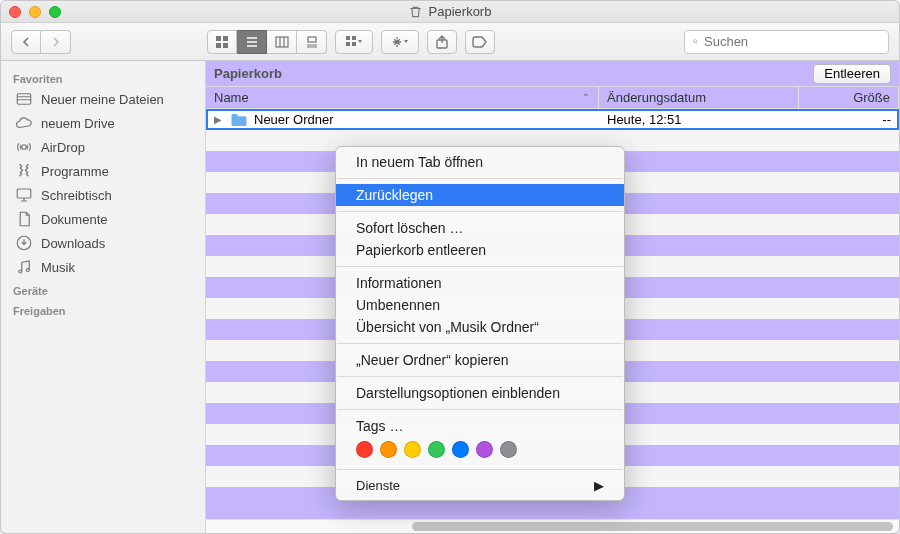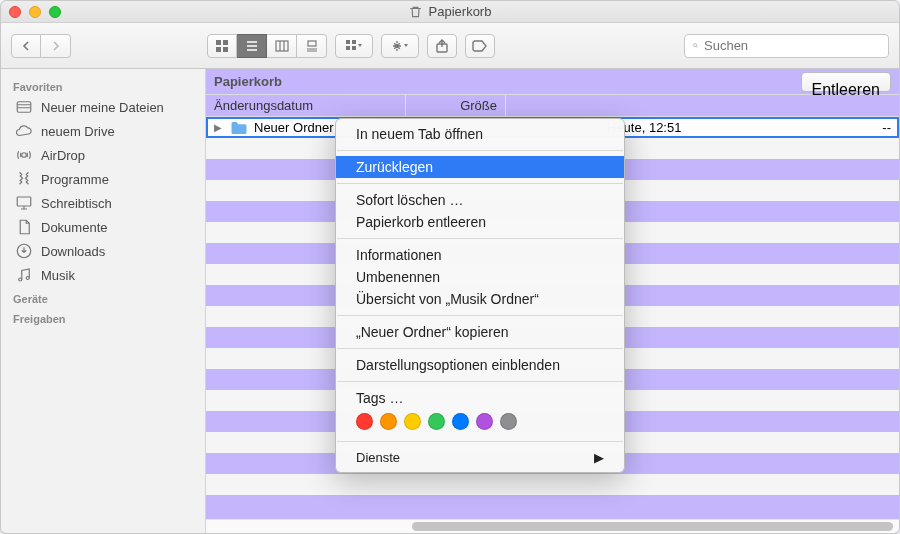--- a/index.html
+++ b/index.html
@@ -5,56 +5,56 @@
 *{box-sizing:border-box;margin:0;padding:0;font-family:-apple-system,"Helvetica Neue",Arial,sans-serif;font-size:13px;-webkit-font-smoothing:antialiased}
 body{background:#fff}
 .window{width:900px;height:534px;background:#c4b5fd;border:1px solid #c8c8c8;border-radius:6px;overflow:hidden;display:flex;flex-direction:column;box-shadow:0 20px 60px rgba(0,0,0,.25)}
 .titlebar{height:22px;background:linear-gradient(#ededed,#e2e2e2);border-bottom:1px solid #d0d0d0;display:flex;align-items:center;position:relative;padding:0 8px}
 .traffic{display:flex;gap:8px;align-items:center}
 .dot{width:12px;height:12px;border-radius:50%}
 .dot.red{background:#ff5f56;border:1px solid #e0443e}
 .dot.yellow{background:#ffbd2e;border:1px solid #dea123}
 .dot.green{background:#27c93f;border:1px solid #1aab29}
 .title-center{position:absolute;left:50%;transform:translateX(-50%);display:flex;align-items:center;gap:6px;color:#4a4a4a;font-size:13px}
-.toolbar{height:46px;background:linear-gradient(#f7f7f7,#ececec);border-bottom:1px solid #c8c8c8;display:flex;align-items:center;padding:0 10px;gap:8px}
+.toolbar{height:38px;background:linear-gradient(#f7f7f7,#ececec);border-bottom:1px solid #c8c8c8;display:flex;align-items:center;padding:0 10px;gap:8px}
 .tb-group{display:flex}
 .tb-btn{height:24px;min-width:30px;background:linear-gradient(#fdfdfd,#f1f1f1);border:1px solid #c4c4c4;display:flex;align-items:center;justify-content:center;color:#555}
 .tb-btn:first-child{border-radius:4px 0 0 4px}
 .tb-btn:last-child{border-radius:0 4px 4px 0}
 .tb-btn:only-child{border-radius:4px}
 .tb-btn+.tb-btn{border-left:none}
 .tb-btn.active{background:#7a7a7a;color:#fff;border-color:#666}
 .tb-btn.wide{min-width:38px}
 .tb-spacer{flex:1}
 .search-field{display:flex;align-items:center;width:205px;height:24px;background:#fff;border:1px solid #c8c8c8;border-radius:4px;padding:0 8px;color:#999}
 .search-field input{border:none;outline:none;flex:1;background:transparent;font-size:13px}
 .body{flex:1;display:flex;min-height:0}
 .sidebar{width:205px;background:#f2f2f2;border-right:1px solid #d4d4d4;padding:6px 0;overflow:auto}
 .sb-section{color:#8a8a8a;font-size:11px;font-weight:600;padding:6px 12px 2px}
 .sb-item{display:flex;align-items:center;gap:8px;padding:3px 14px;color:#464646;cursor:default}
 .sb-item svg,.sb-icon{width:18px;height:18px;flex:none;color:#7a7a7a}
 .main{flex:1;display:flex;flex-direction:column;min-width:0;position:relative}
 .pathbar{height:26px;border-bottom:1px solid #dcdcdc;display:flex;align-items:center;justify-content:space-between;padding:0 8px;color:#555;font-weight:600}
-.empty-btn{height:20px;padding:8px 10px;border:1px solid #bcbcbc;border-radius:4px;background:linear-gradient(#fdfdfd,#f0f0f0);font-size:16px}
+.empty-btn{height:20px;padding:0 10px;border:1px solid #bcbcbc;border-radius:4px;background:linear-gradient(#fdfdfd,#f0f0f0);font-size:13px}
 .headers{height:22px;display:flex;border-bottom:1px solid #dcdcdc;color:#333;font-size:12px}
 .headers .col{display:flex;align-items:center;padding:0 8px;border-right:1px solid #e2e2e2}
 .col-name{flex:1}
 .col-date{width:200px}
 .col-size{width:100px;justify-content:flex-end}
 .sort-caret{margin-left:auto;font-size:10px;color:#666}
 .rows{flex:1;overflow:auto;position:relative}
 .row{height:21px;display:flex;align-items:center}
 .row:nth-child(even){background:#f5f5f5}
 .row.sel{background:#fff;outline:2px solid #2f7bf5;outline-offset:-2px;position:relative;z-index:1}
 .row .c-name{flex:1;display:flex;align-items:center;gap:6px;padding:0 8px}
 .row .c-date{width:200px;padding:0 8px}
 .row .c-size{width:100px;padding:0 8px;text-align:right}
 .disclose{width:10px;color:#7a7a7a;font-size:10px}
 .folder-icon{width:18px;height:14px;color:#6db0f0}
-.context-menu{position:absolute;left:335px;top:118px;width:290px;background:rgba(248,248,248,.98);border:1px solid #bcbcbc;border-radius:6px;box-shadow:0 8px 30px rgba(0,0,0,.25);padding:4px 0;z-index:50}
+.context-menu{position:absolute;left:335px;top:146px;width:290px;background:rgba(248,248,248,.98);border:1px solid #bcbcbc;border-radius:6px;box-shadow:0 8px 30px rgba(0,0,0,.25);padding:4px 0;z-index:50}
 .cm-item{padding:3px 20px;font-size:14px;color:#222;display:flex;align-items:center;justify-content:space-between}
 .cm-item.hl{background:#2f7bf5;color:#fff}
 .cm-sep{height:1px;background:#d8d8d8;margin:5px 1px}
 .cm-tags{display:flex;gap:7px;padding:4px 20px 6px}
 .tag-dot{width:17px;height:17px;border-radius:50%;border:1px solid rgba(0,0,0,.15)}
 .scroll-strip{height:14px;background:#fafafa;border-top:1px solid #e4e4e4;position:relative}
 .scroll-thumb{position:absolute;left:206px;right:6px;top:2px;height:9px;background:#c4c4c4;border-radius:5px}
 </style>
 </head>
 <body>
@@ -230,20 +230,24 @@
 
       <div class="sb-section">Freigaben</div>
     </div>
 
     <div class="main">
       <div class="pathbar">
         <span>Papierkorb</span>
         <button class="empty-btn">Entleeren</button>
       </div>
       <div class="headers">
+        <div class="col col-name">
+          <span>Name</span>
+          <span class="sort-caret">⌃</span>
+        </div>
         <div class="col col-date">
             <span>Änderungsdatum</span>
           </div>
         <div class="col col-size">
             <span>Größe</span>
           </div>
       </div>
       <div class="rows">
         <div class="row sel">
           <div class="c-name">

